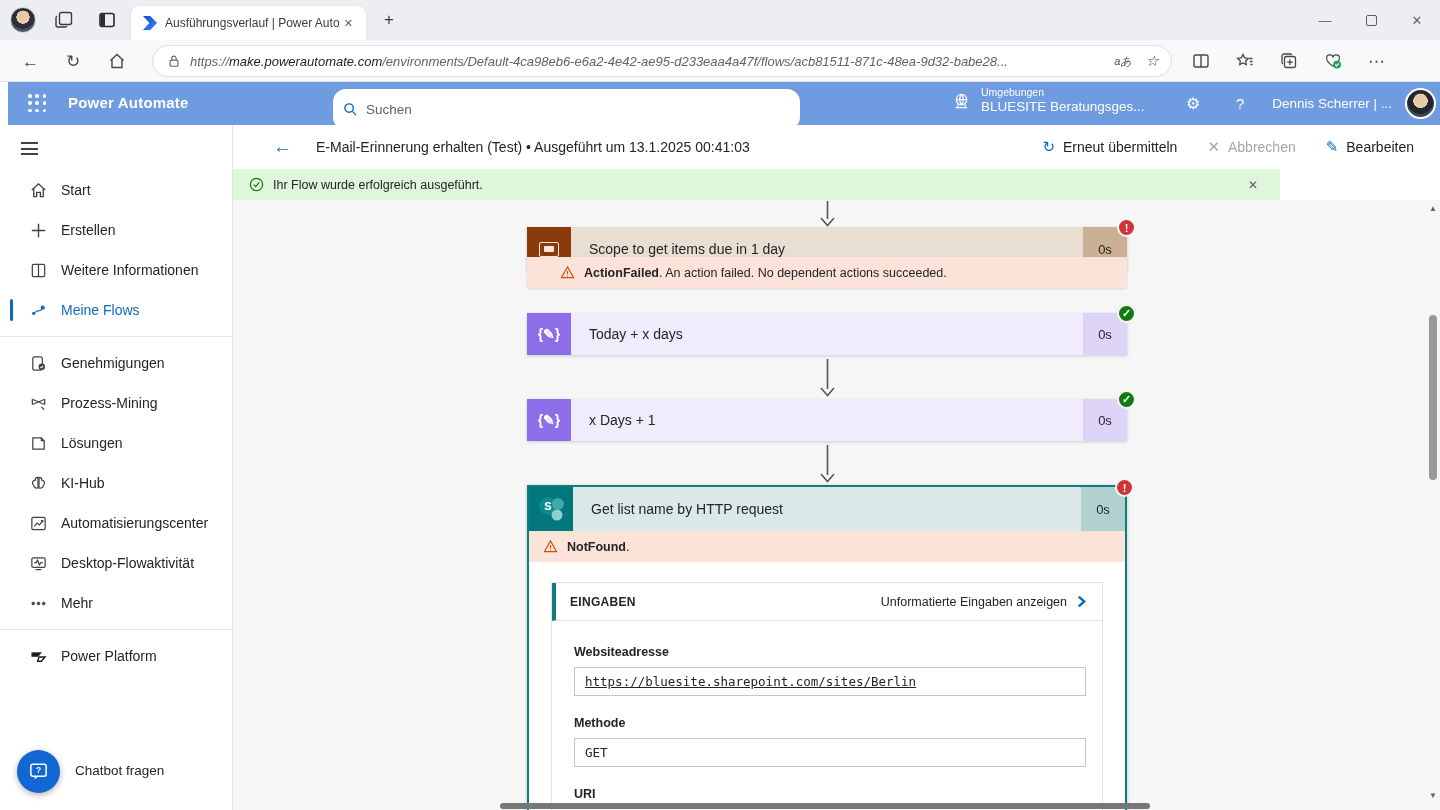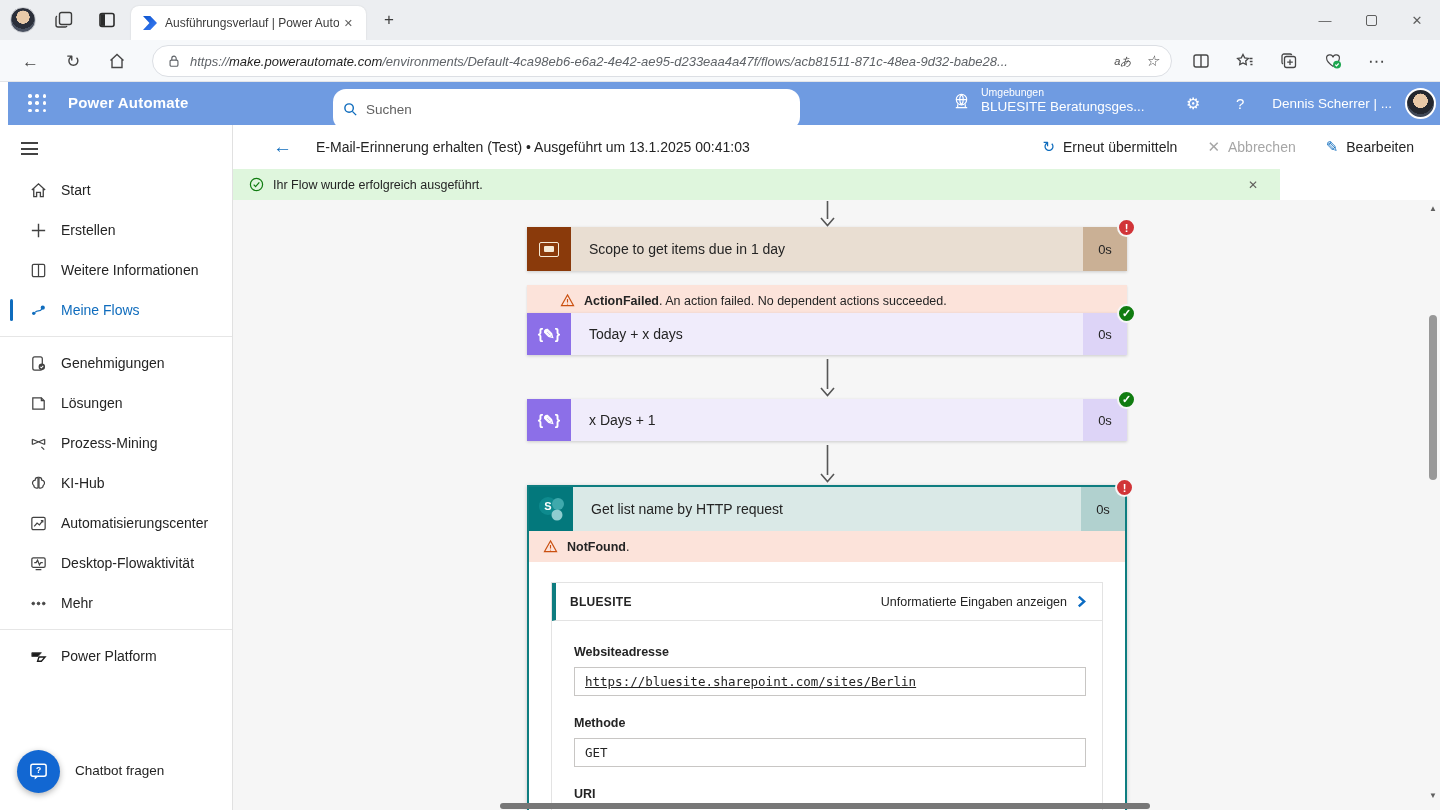--- a/index.html
+++ b/index.html
@@ -104,21 +104,21 @@
   .scope-card { top:27px; height:44px; }
   .scope-card .icon-box { background:#8A3A0B; }
   .scope-glyph { width:20px; height:15px; border:1.8px solid #F5E9D5; border-radius:2px; display:flex; align-items:center; justify-content:center; }
   .scope-glyph i { width:10px; height:6px; background:#F5E9D5; border-radius:1px; }
   .scope-card .title { background:#E9DED2; }
   .scope-card .dur { background:#CAB095; }
 
   .error-strip { position:absolute; left:294px; width:600px; height:31px; background:#FCE3DA; display:flex; align-items:center; padding:0 14px; font-size:12.5px; color:#242424; box-shadow:0 1px 2px rgba(0,0,0,.12); }
   .error-strip svg { width:15px; height:15px; margin-right:9px; flex:none; }
   .error-strip b { margin-right:0; }
-  .scope-error { top:85px;padding-left:33px; }
+  .scope-error { top:57px;padding-left:33px; }
 
   .compose-card { height:42px; }
   .compose-card .icon-box { background:#8C6FE8; color:#fff; font-size:14px; font-weight:700; }
   .compose-card .title { background:#F0ECFB; }
   .compose-card .dur { background:#DDD4F7; }
   .compose-1 { top:113px; }
   .compose-2 { top:199px; }
 
   .sp-card { position:absolute; left:294px; top:285px; width:600px; height:325px; border:2px solid #0E7D80; background:#fff; box-shadow:0 1px 4px rgba(0,0,0,.2); }
   .sp-header { display:flex; height:44px; }
@@ -298,30 +298,30 @@
       <div class="nav-item">
         <svg viewBox="0 0 20 20" fill="none" stroke-width="1.3">
             <rect x="4" y="3" width="10" height="14" rx="2"></rect>
             <circle cx="13.5" cy="13.5" r="3.4" fill="#424242" stroke="none"></circle>
             <path d="M12 13.5 l1.1 1.1 1.9-2" stroke="#fff" stroke-width="1.1"></path>
           </svg>
         <span>Genehmigungen</span>
       </div>
       <div class="nav-item">
         <svg viewBox="0 0 20 20" fill="none" stroke-width="1.3">
+            <path d="M3.5 5.5 L16.5 11 M3.5 11 L16.5 5.5 M3.5 5.5 V11 M16.5 5.5 V11 M13 13.5 l3 3"></path>
+          </svg>
+        <span>Prozess-Mining</span>
+      </div>
+      <div class="nav-item">
+        <svg viewBox="0 0 20 20" fill="none" stroke-width="1.3">
             <path d="M4 4 h9 l3 3 v9 h-12 z"></path>
             <path d="M13 4 v3 h3"></path>
           </svg>
         <span>Lösungen</span>
-      </div>
-      <div class="nav-item">
-        <svg viewBox="0 0 20 20" fill="none" stroke-width="1.3">
-            <path d="M3.5 5.5 L16.5 11 M3.5 11 L16.5 5.5 M3.5 5.5 V11 M16.5 5.5 V11 M13 13.5 l3 3"></path>
-          </svg>
-        <span>Prozess-Mining</span>
       </div>
       <div class="nav-item">
         <svg viewBox="0 0 20 20" fill="none" stroke-width="1.3">
             <path d="M9.5 3.5 a3 3 0 0 0-3 3 a3 3 0 0 0-1.5 5.5 a3 3 0 0 0 4.5 2.5 z"></path>
             <path d="M10.5 3.5 a3 3 0 0 1 3 3 a3 3 0 0 1 1.5 5.5 a3 3 0 0 1-4.5 2.5 z"></path>
           </svg>
         <span>KI-Hub</span>
       </div>
       <div class="nav-item">
         <svg viewBox="0 0 20 20" fill="none" stroke-width="1.3">
@@ -465,21 +465,21 @@
         <div class="sp-error">
           <svg viewBox="0 0 16 16" fill="none" stroke="#CA5010" stroke-width="1.2">
               <path d="M8 2 L14.5 13.5 H1.5 Z"></path>
               <path d="M8 6.5 V10 M8 11.4 V12.3"></path>
             </svg>
           <span><b>NotFound</b><span>.</span></span>
         </div>
         <div class="sp-body">
           <div class="inputs-box">
             <div class="inputs-head">
-              <span class="inputs-title">BLUESITE</span>
+              <span class="inputs-title">EINGABEN</span>
               <span class="raw-link">
                 <span>Unformatierte Eingaben anzeigen</span>
                 <svg viewBox="0 0 12 12" fill="none" stroke="#0B6BC2" stroke-width="2.2">
                     <path d="M3.5 1.5 L8.5 6 L3.5 10.5"></path>
                   </svg>
               </span>
             </div>
             <div class="inputs-fields">
               <div class="field-label">Websiteadresse</div>
               <div class="field-box linkish">https://bluesite.sharepoint.com/sites/Berlin</div>

